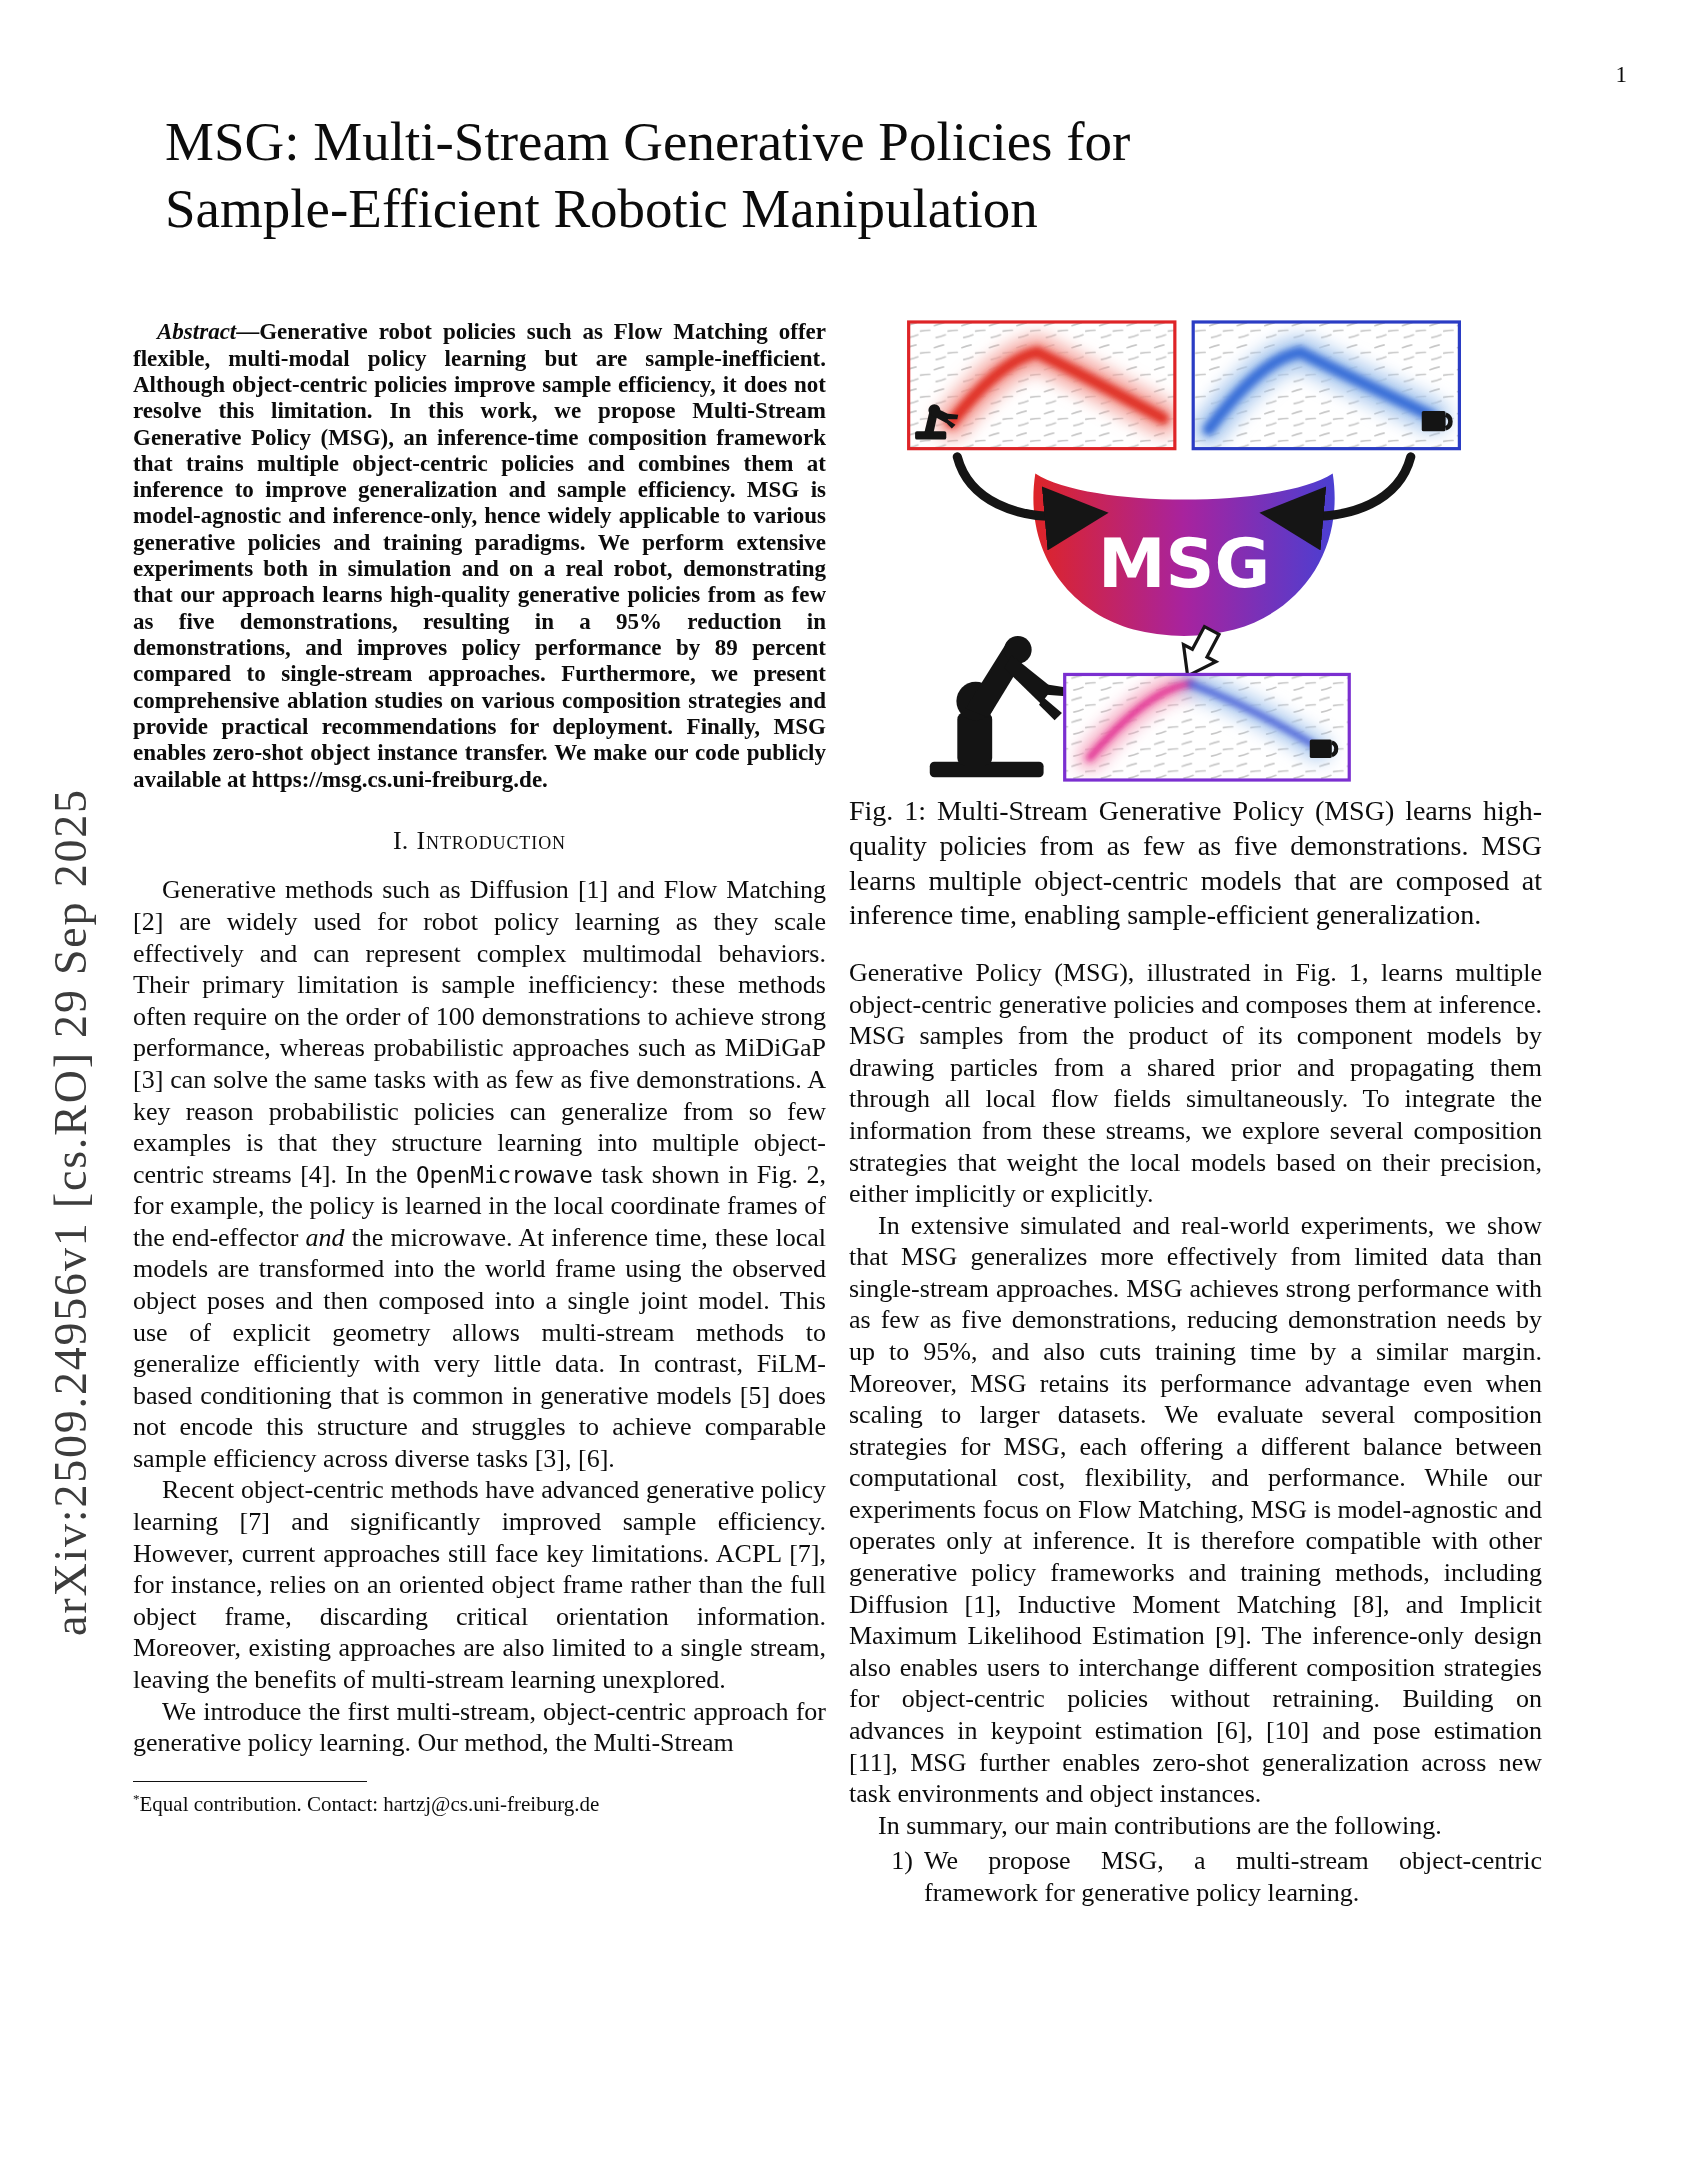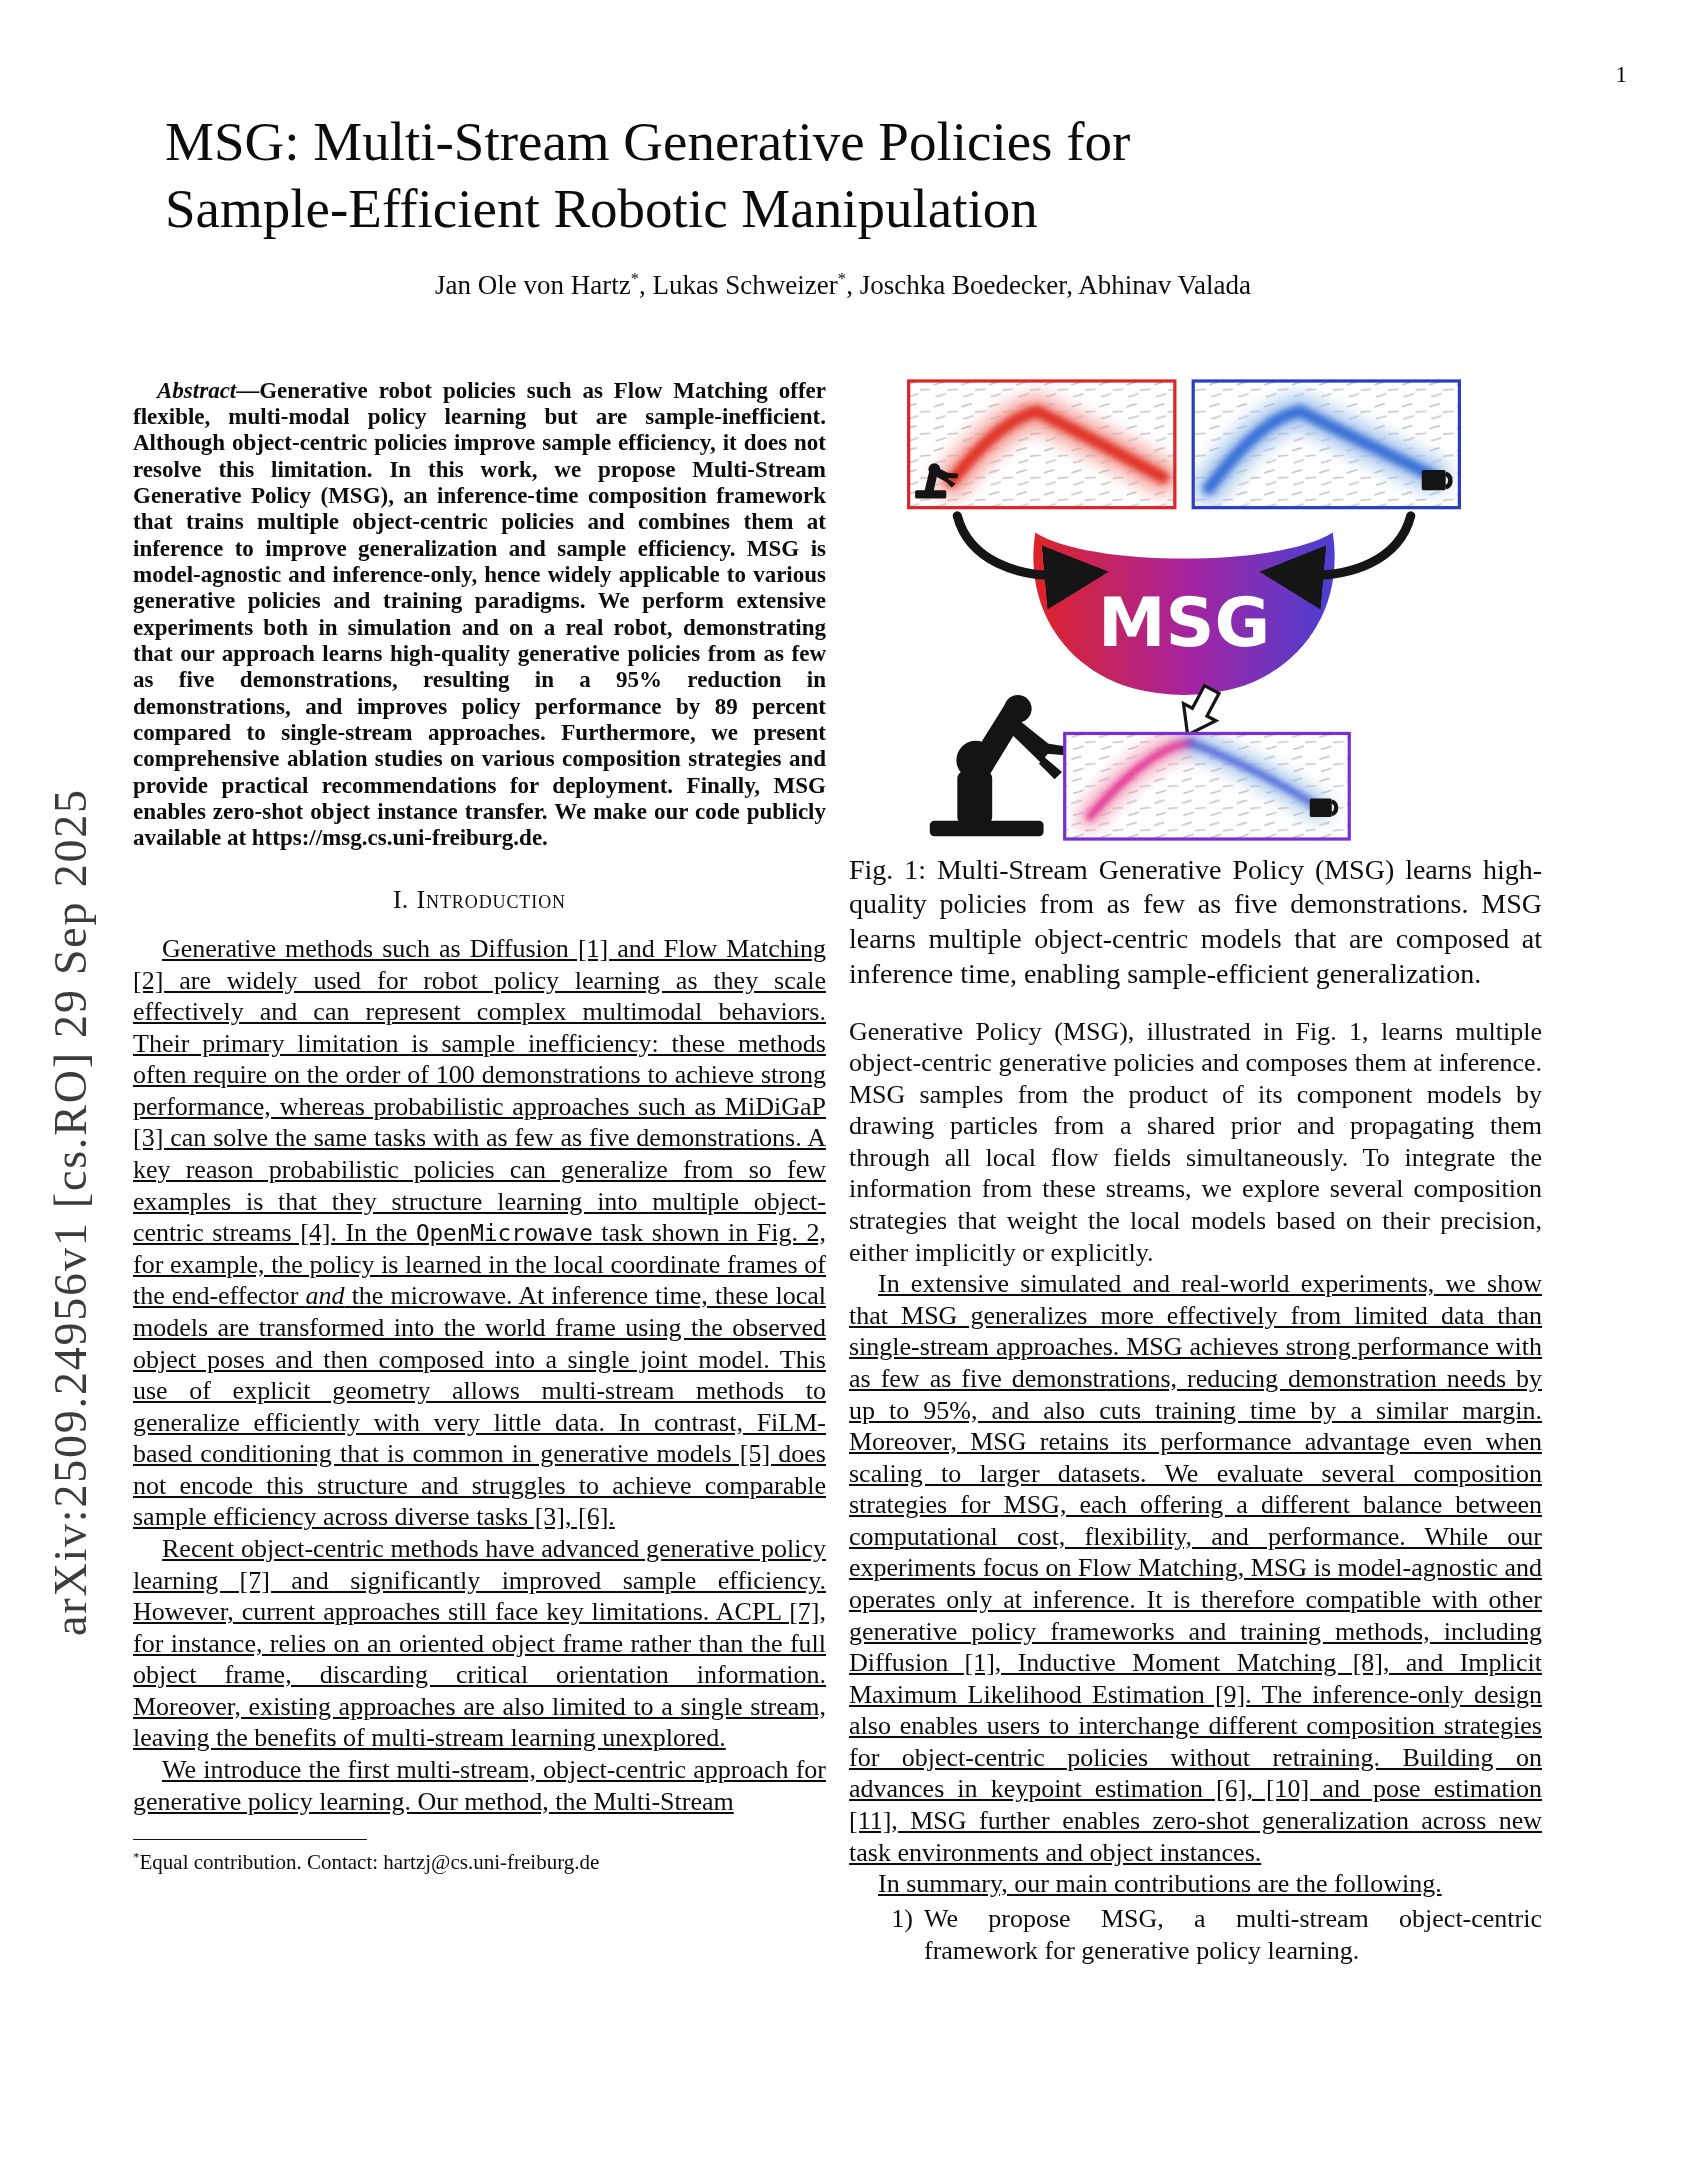--- a/index.html
+++ b/index.html
@@ -20,21 +20,21 @@
   .authors { margin-top:27.5px; text-align:center; font-size:27px; }
   .columns { display:flex; gap:23px; margin:77px 134px 0 133px; }
   .col { width:693px; flex:none; }
 
   .abstract { margin:0; font-weight:bold; font-size:23px; line-height:1.145; text-align:justify; text-indent:24px; }
 
   .section-heading { margin:33px 0 18.4px; text-align:center; font-size:26px; font-weight:normal; }
   .section-heading .sc { font-variant:small-caps; margin-left:8.3px; letter-spacing:0.9px; }
 
   p.body { margin:0; font-size:26px; line-height:1.215; text-align:justify; }
-  p.indent { text-indent:29px;text-decoration:underline; }
+  p.indent { text-indent:29px; }
   p.noindent { text-indent:0; }
 
   .footnote-rule { width:234px; height:0; border-top:1.8px solid #111; margin:22px 0 9.2px; }
   .footnote { margin:0; font-size:21px; line-height:1.25; }
 
   .figure { margin:0 0 24px 0; }
   .fig-svg { display:block; }
   .fig-caption { margin-top:11px; font-size:28px; line-height:1.24; text-align:justify; }
 
   .contrib { display:flex; margin-top:3.7px; font-size:26px; line-height:1.215; }
@@ -51,21 +51,20 @@
 <div class="page">
 
   <div class="page-number">1</div>
   <div class="arxiv-stamp">arXiv:2509.24956v1  [cs.RO]  29 Sep 2025</div>
 
   <header>
     <h1 class="title">
       <span class="title-line">MSG: Multi-Stream Generative Policies for</span>
       <span class="title-line">Sample-Efficient Robotic Manipulation</span>
     </h1>
-    <div class="authors"><span>Jan Ole von Hartz</span><span class="seg-sup">*</span><span>, Lukas Schweizer</span><span class="seg-sup">*</span><span>, Joschka Boedecker, Abhinav Valada</span></div>
   </header>
 
   <div class="columns">
 
     <div class="col">
       <p class="abstract"><span class="seg-italic">Abstract</span><span>—Generative robot policies such as Flow Matching offer flexible, multi-modal policy learning but are sample-inefficient. Although object-centric policies improve sample efficiency, it does not resolve this limitation. In this work, we propose Multi-Stream Generative Policy (MSG), an inference-time composition framework that trains multiple object-centric policies and combines them at inference to improve generalization and sample efficiency. MSG is model-agnostic and inference-only, hence widely applicable to various generative policies and training paradigms. We perform extensive experiments both in simulation and on a real robot, demonstrating that our approach learns high-quality generative policies from as few as five demonstrations, resulting in a 95% reduction in demonstrations, and improves policy performance by 89 percent compared to single-stream approaches. Furthermore, we present comprehensive ablation studies on various composition strategies and provide practical recommendations for deployment. Finally, MSG enables zero-shot object instance transfer. We make our code publicly available at https://msg.cs.uni-freiburg.de.</span></p>
 
       <h2 class="section-heading">
         <span>I.</span><span class="sc">Introduction</span>
       </h2>

